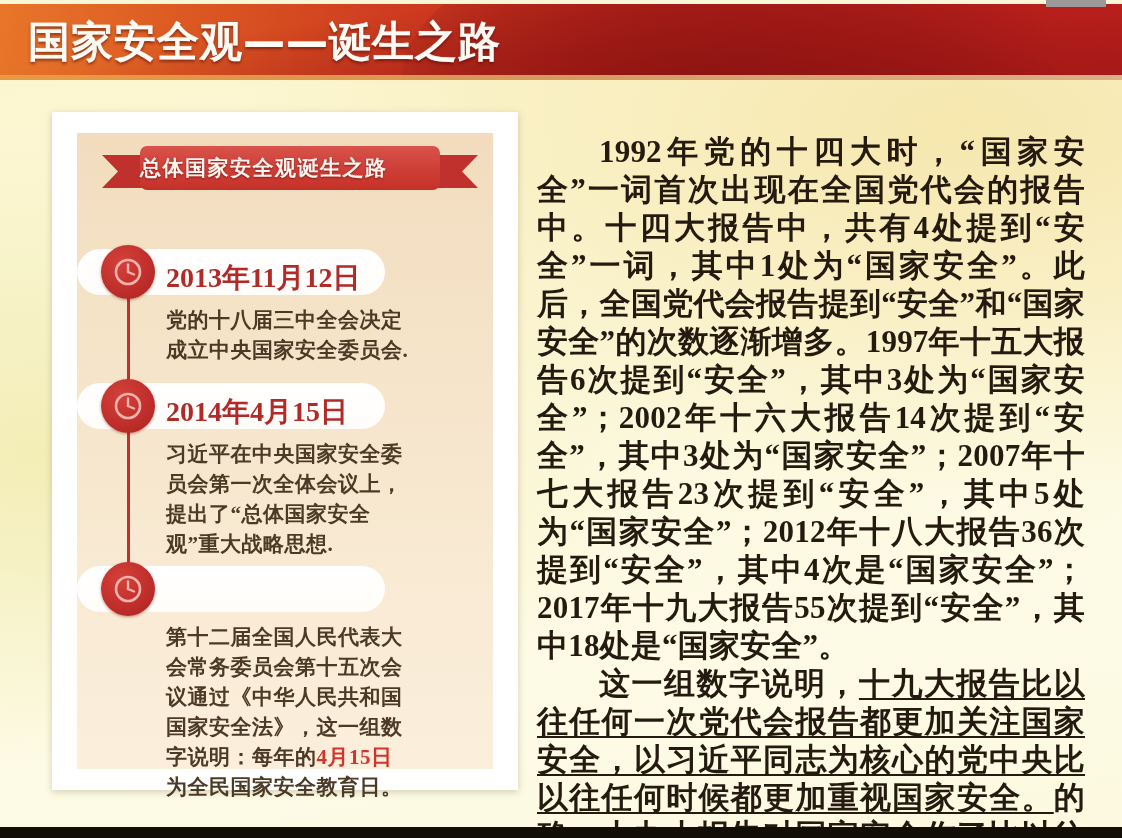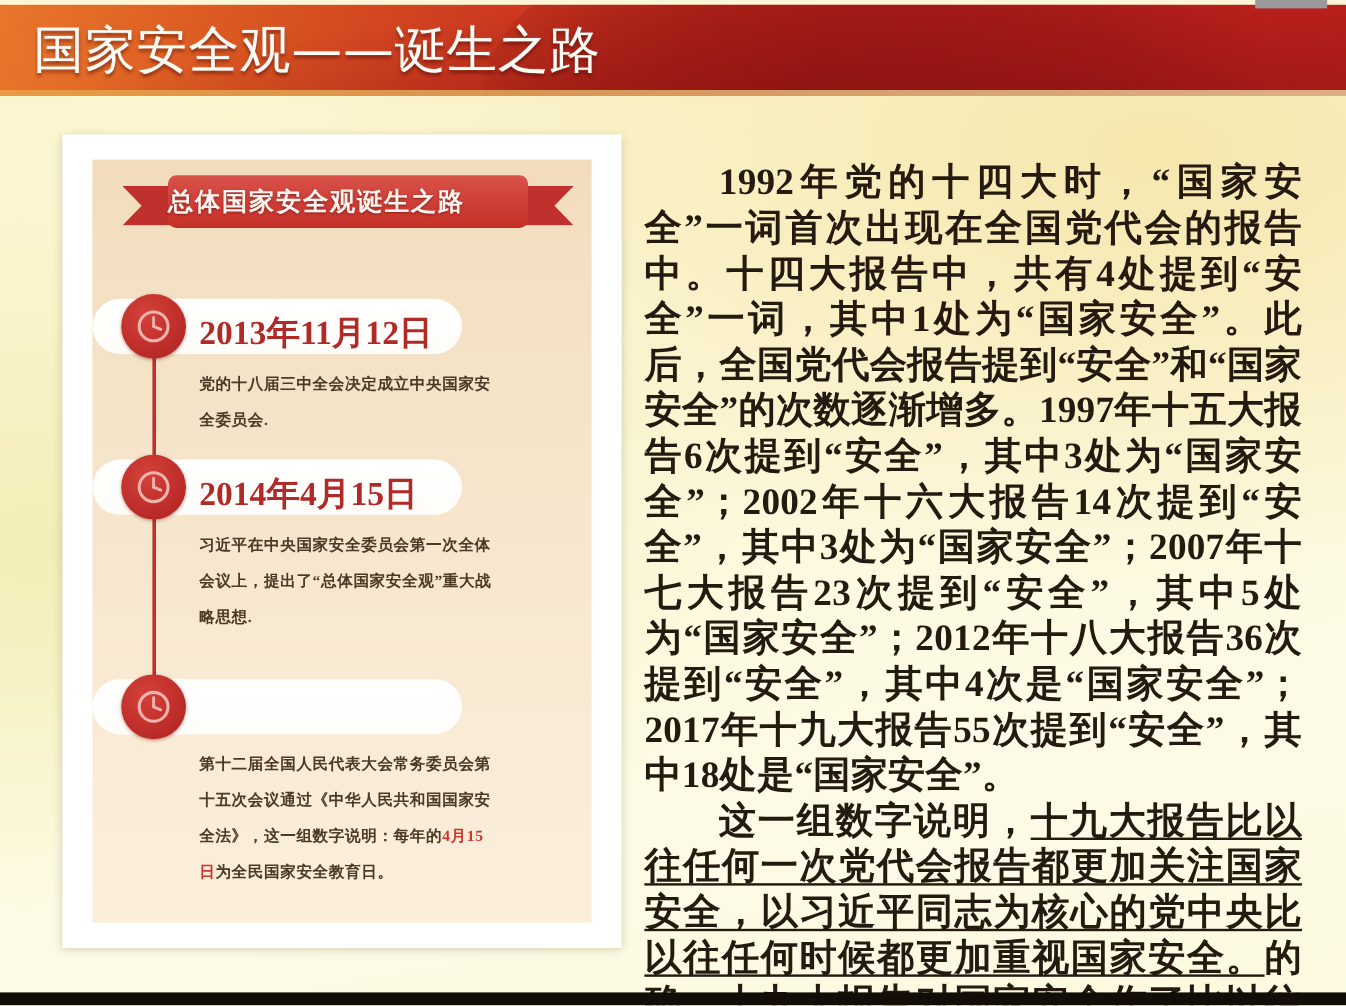--- a/index.html
+++ b/index.html
@@ -27,21 +27,21 @@
     background:radial-gradient(circle at 40% 60%, rgba(122,14,14,.55) 0%, rgba(122,14,14,.30) 45%, rgba(122,14,14,0) 72%);
   }
   .header-band:after{
     content:"";position:absolute;left:0;bottom:0;width:100%;height:5px;
     background:linear-gradient(90deg,#e9a64a,#e7b75c 30%,#f0d393 70%,#efe0ab);
     opacity:.75;
   }
   .header-title{
     position:absolute;left:28px;top:10px;z-index:3;
     font-family:"DejaVu Sans","Liberation Sans",sans-serif;
-    font-size:42px;font-weight:normal;color:#fdfbf4;letter-spacing:1px;
+    font-size:42px;font-weight:bold;color:#fdfbf4;letter-spacing:1px;
     text-shadow:0 2px 3px rgba(70,6,6,.55), 0 0 1px rgba(255,255,255,.6);
     white-space:nowrap;
   }
 
   
   .page-bg{
     position:absolute;left:0;top:80px;width:1122px;height:747px;
     background:
       radial-gradient(120% 90% at 86% 6%, #f6e7ae 0%, rgba(246,231,174,0) 55%),
       radial-gradient(90% 70% at 4% 50%, #f3edb6 0%, rgba(243,237,182,0) 60%),
@@ -102,21 +102,21 @@
   .date-text{
     position:absolute;left:166px;z-index:8;
     font-family:"Liberation Serif","DejaVu Serif",serif;
     font-size:28px;font-weight:bold;color:#b02a28;letter-spacing:0px;
     white-space:nowrap;
     text-shadow:0 1px 0 rgba(255,255,255,.6);
   }
   .tl-body{
     position:absolute;left:166px;width:244px;z-index:8;
     font-family:"Liberation Serif","DejaVu Serif",serif;
-    font-size:13px;line-height:30px;color:#4b3a26;font-weight:bold;
+    font-size:21px;line-height:30px;color:#4b3a26;font-weight:bold;
     letter-spacing:.5px;
   }
   .tl-body .hl{color:#d0342e;}
 
   
   .article{
     position:absolute;left:537px;top:133px;width:548px;
     font-family:Liberation Serif, serif;
     font-size:31px;line-height:38px;color:#241a10;font-weight:bold;
     text-align:justify;text-justify:inter-ideograph;

